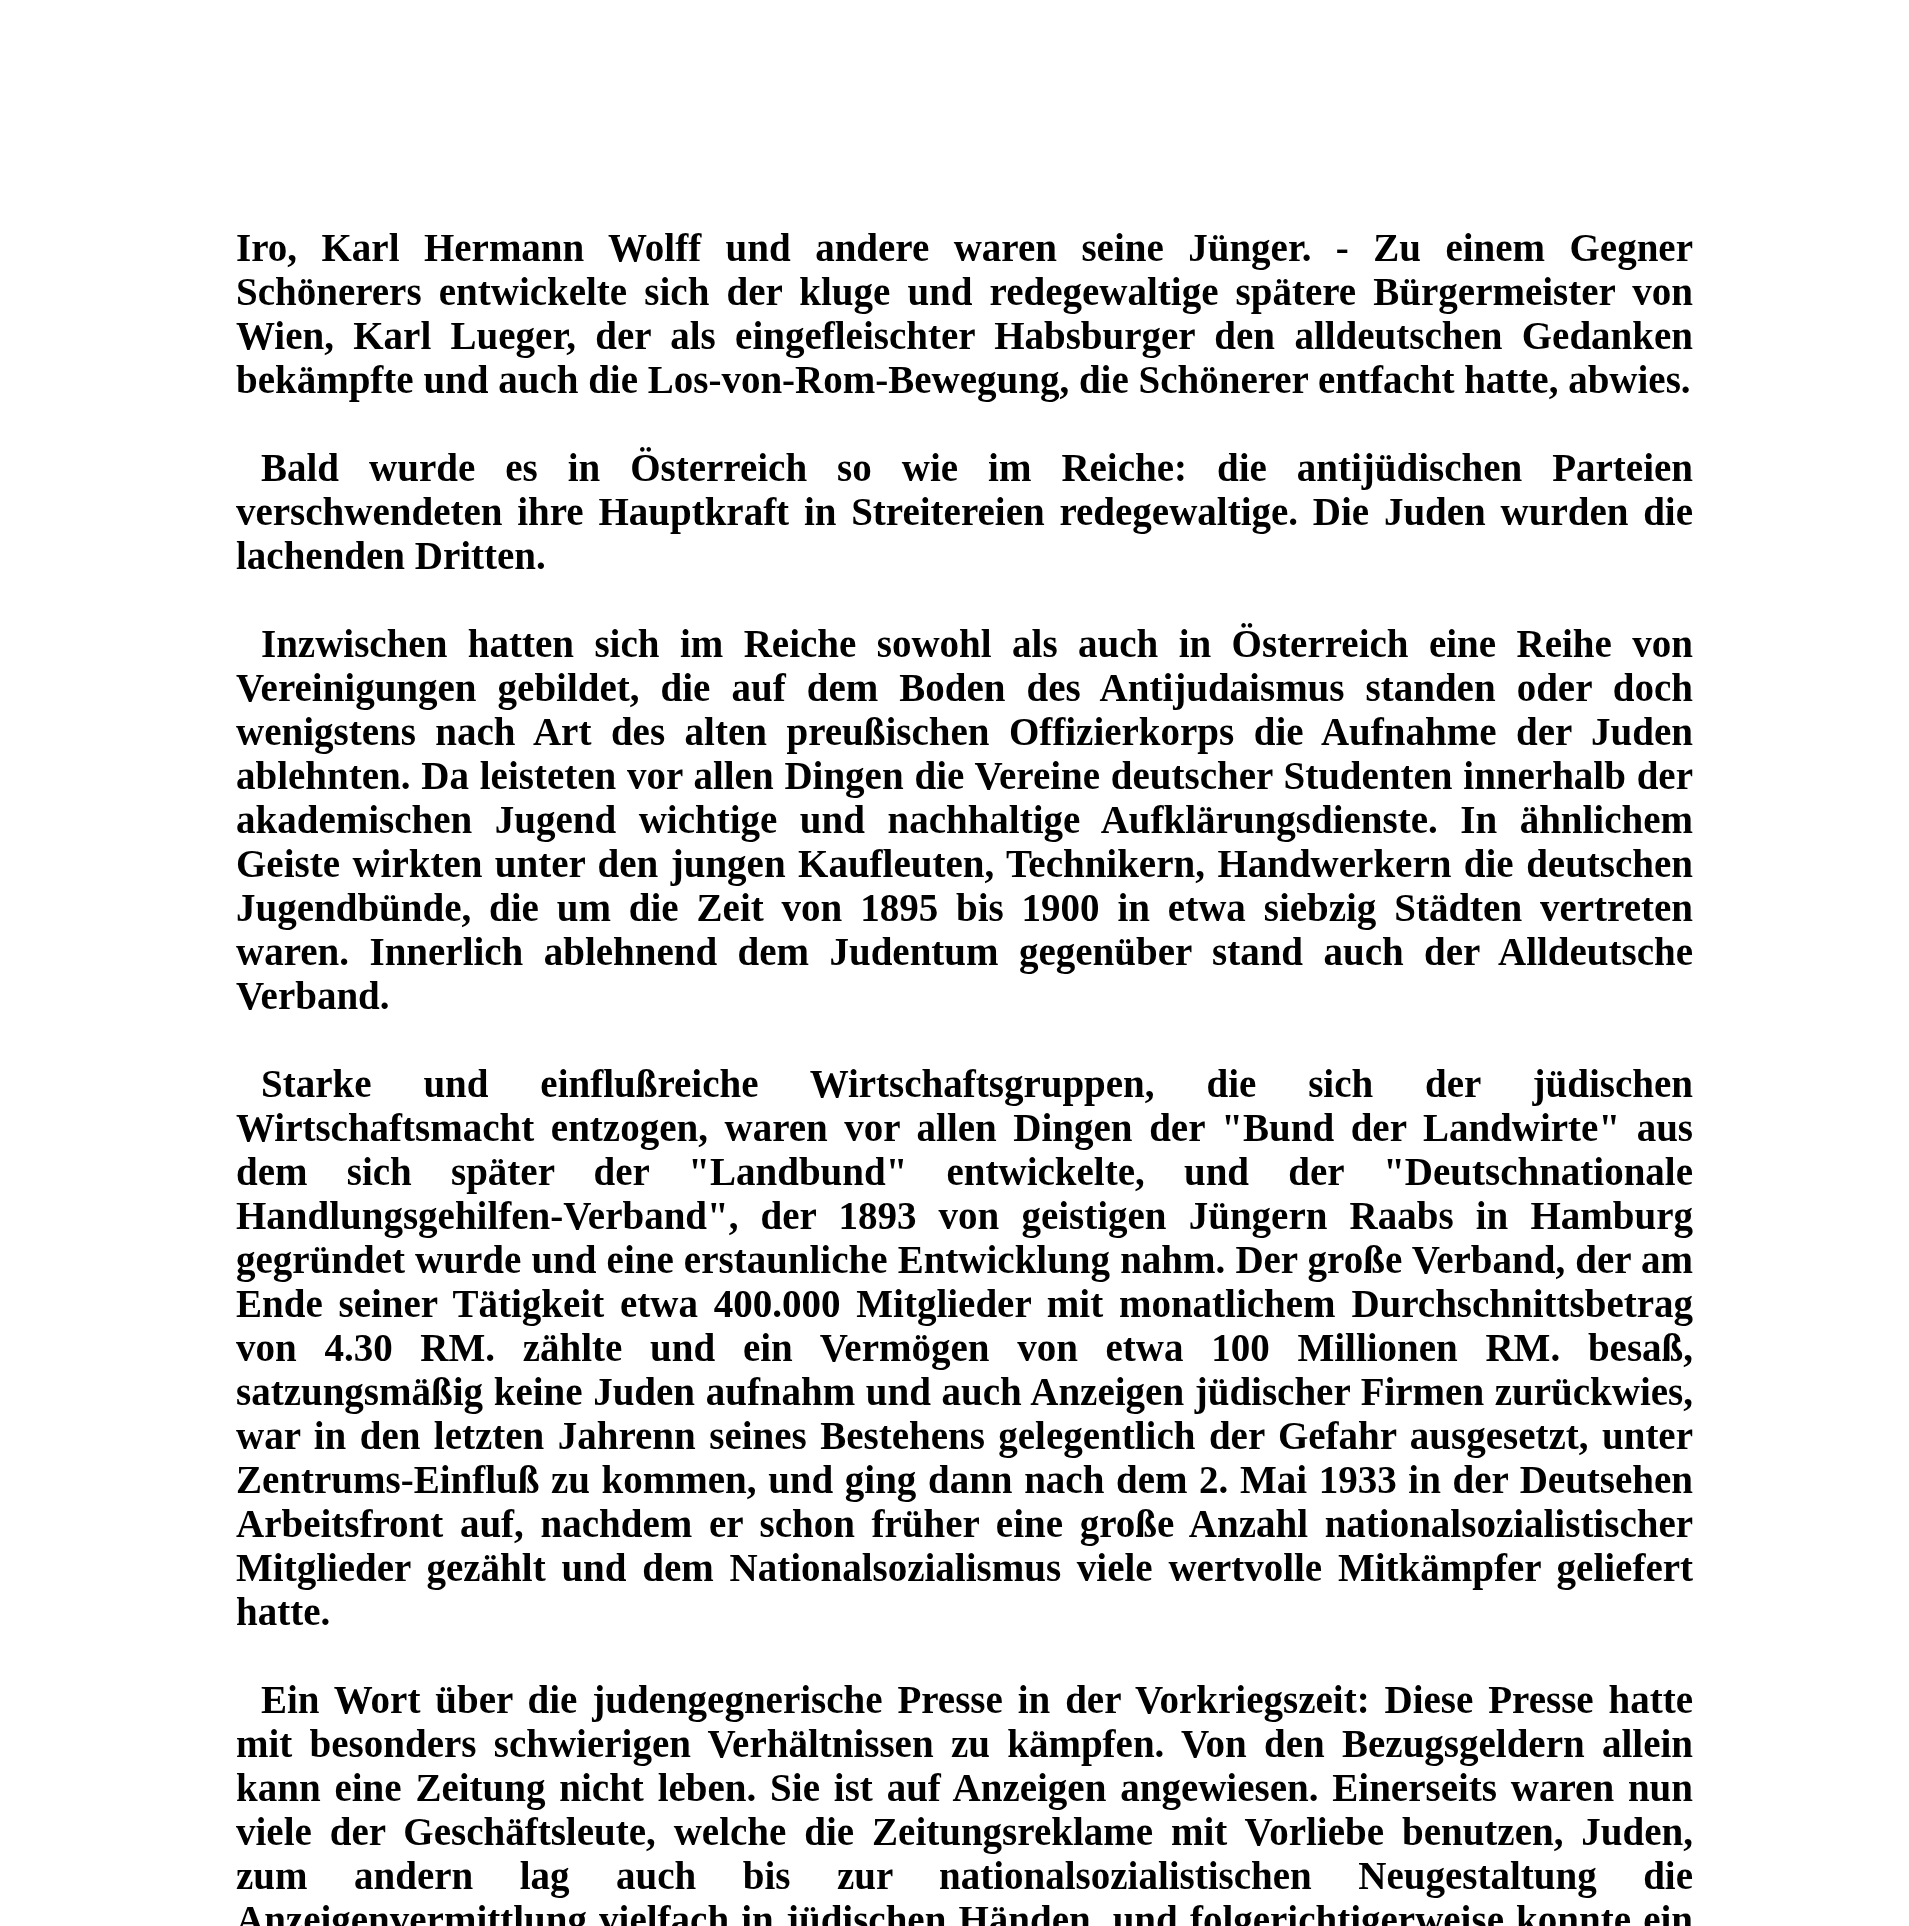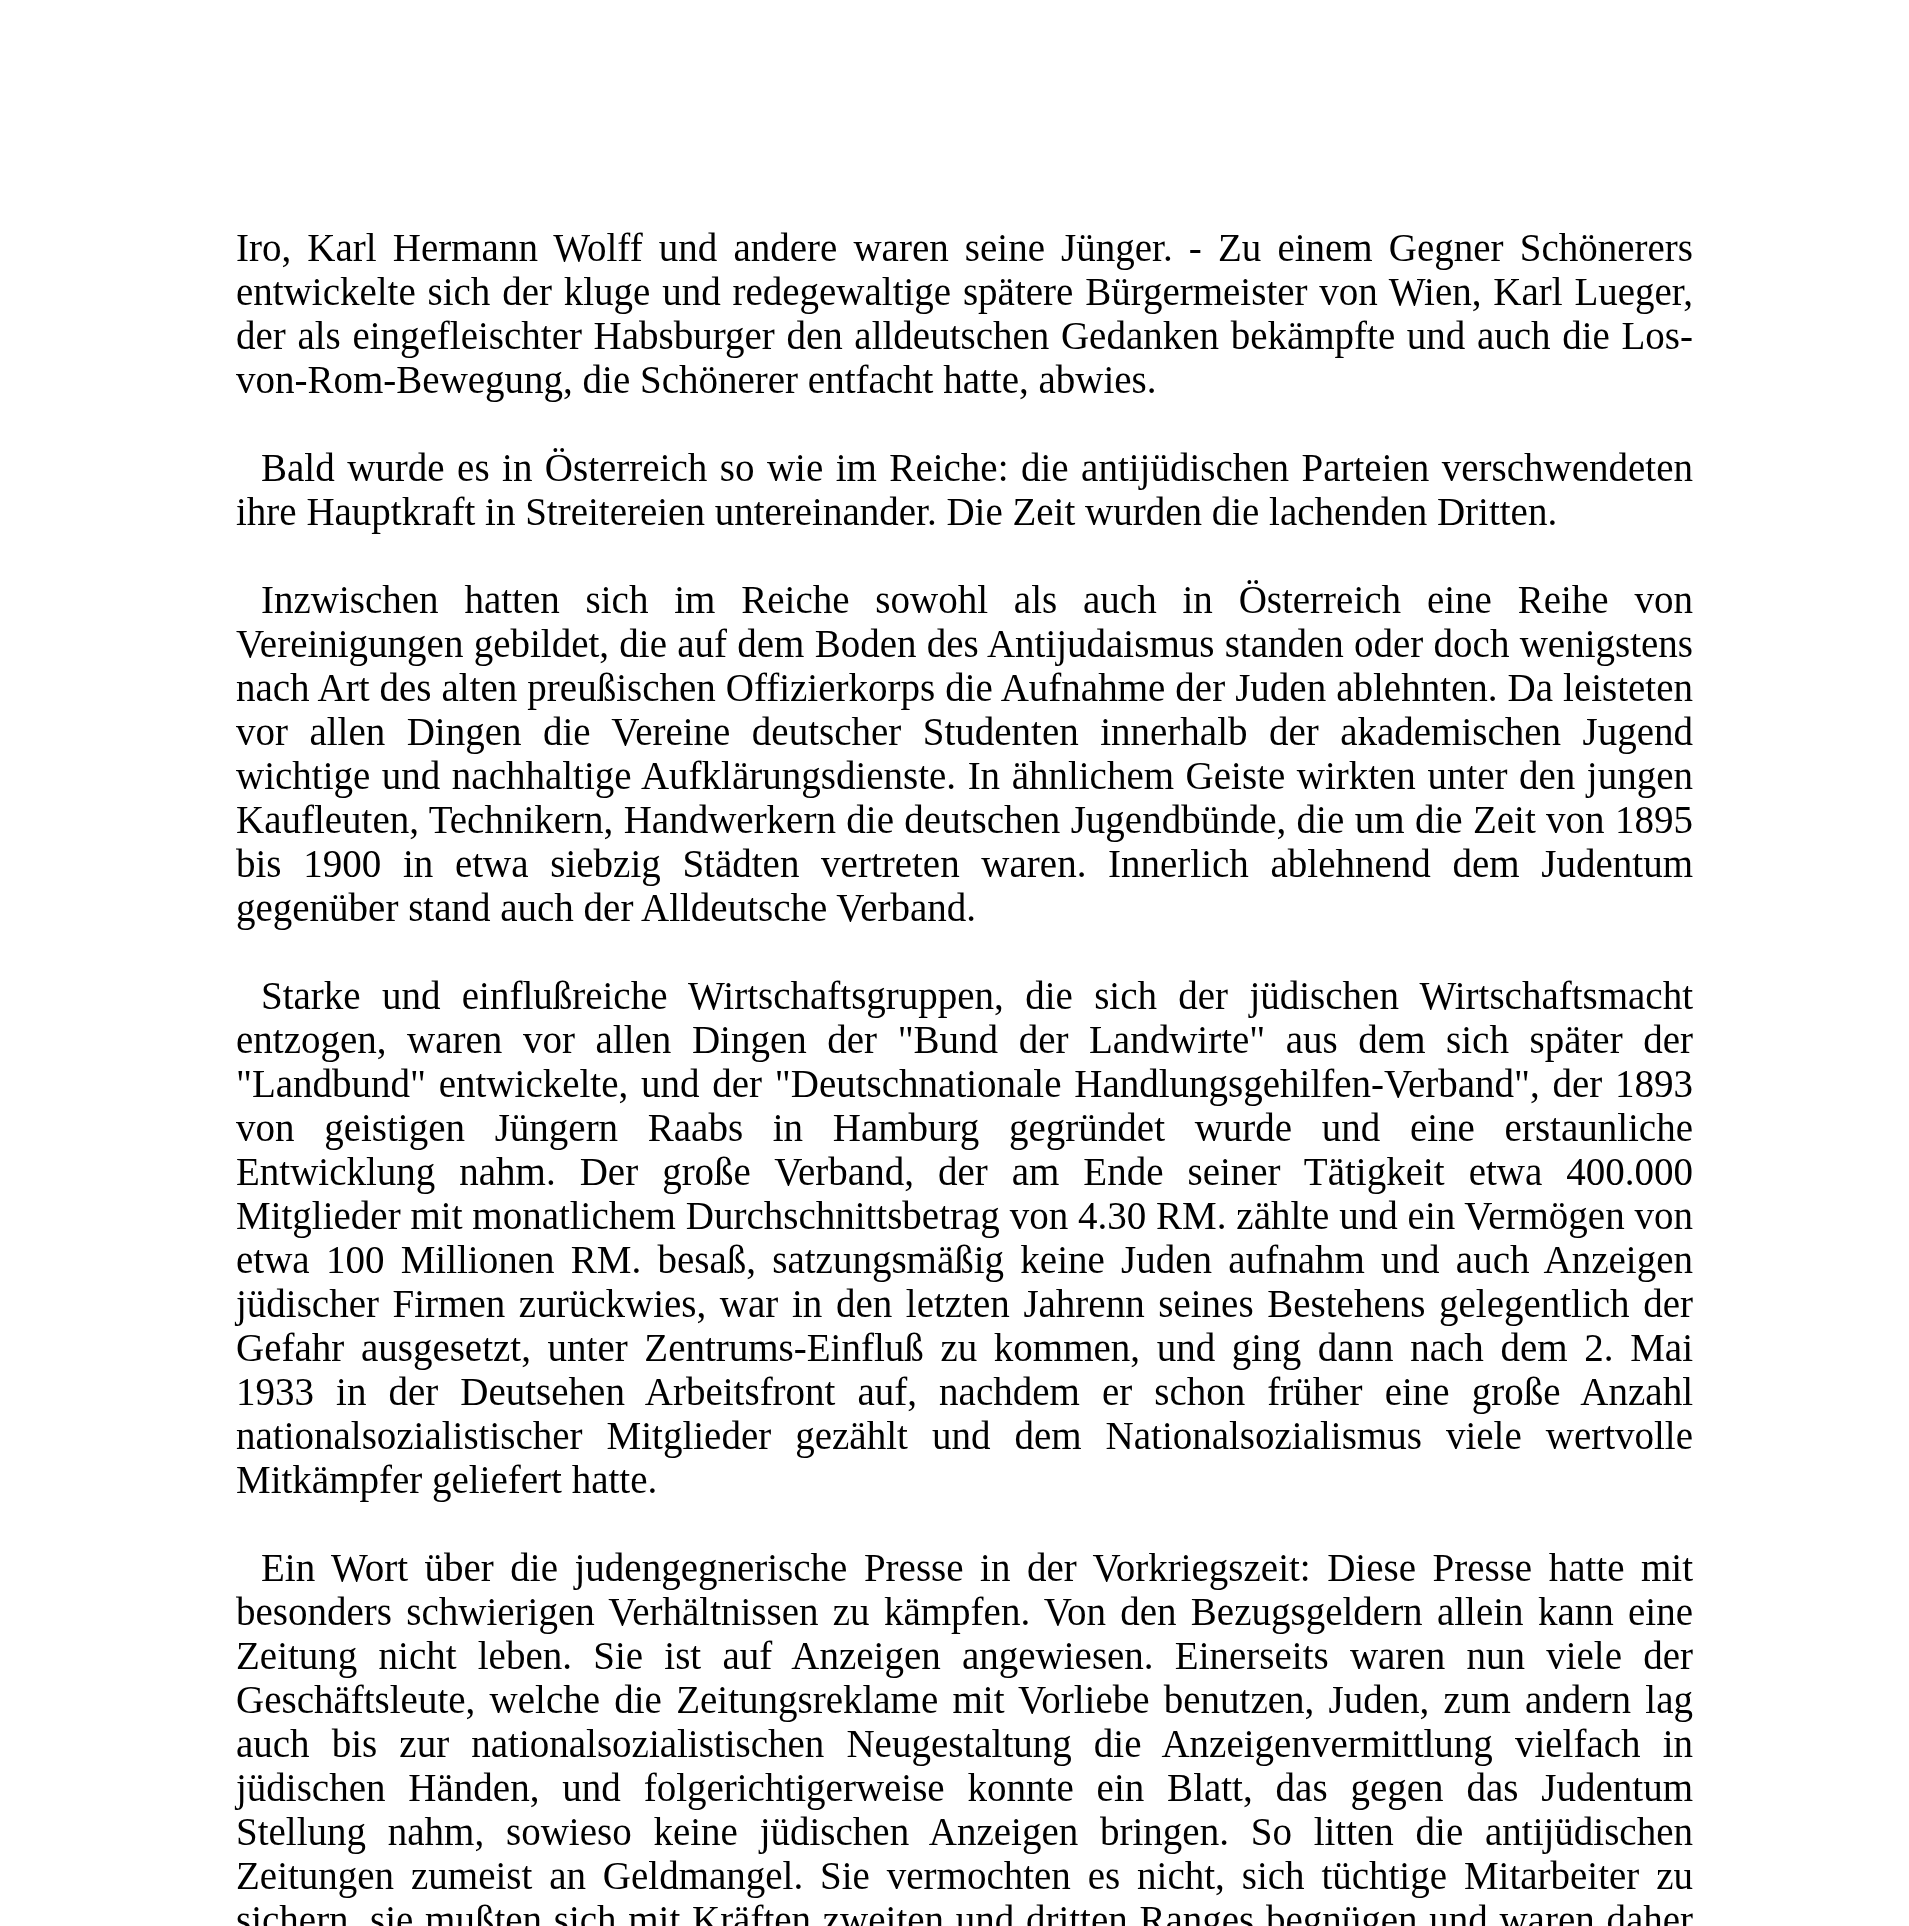--- a/index.html
+++ b/index.html
@@ -25,34 +25,35 @@
     left: 236px;
     top: 226px;
     width: 1457px;
     font-size: 39px;
     line-height: 44px;
     text-align: justify;
   }
   .para {
     margin: 0 0 44px 0;
     text-indent: 25px;
+    font-weight: bold;
   }
   .para.first {
     text-indent: 0;
   }
 </style>
 </head>
 <body>
 
 <div class="page">
 
   <main class="body-text">
     <p class="para first">Iro, Karl Hermann Wolff und andere waren seine Jünger. - Zu einem Gegner Schönerers entwickelte sich der kluge und redegewaltige spätere Bürgermeister von Wien, Karl Lueger, der als eingefleischter Habsburger den alldeutschen Gedanken bekämpfte und auch die Los-von-Rom-Bewegung, die Schönerer entfacht hatte, abwies.</p>
 
-    <p class="para">Bald wurde es in Österreich so wie im Reiche: die antijüdischen Parteien verschwendeten ihre Hauptkraft in Streitereien untereinander. Die Zeit wurden die lachenden Dritten.</p>
+    <p class="para">Bald wurde es in Österreich so wie im Reiche: die antijüdischen Parteien verschwendeten ihre Hauptkraft in Streitereien redegewaltige. Die Juden wurden die lachenden Dritten.</p>
 
     <p class="para">Inzwischen hatten sich im Reiche sowohl als auch in Österreich eine Reihe von Vereinigungen gebildet, die auf dem Boden des Antijudaismus standen oder doch wenigstens nach Art des alten preußischen Offizierkorps die Aufnahme der Juden ablehnten. Da leisteten vor allen Dingen die Vereine deutscher Studenten innerhalb der akademischen Jugend wichtige und nachhaltige Aufklärungsdienste. In ähnlichem Geiste wirkten unter den jungen Kaufleuten, Technikern, Handwerkern die deutschen Jugendbünde, die um die Zeit von 1895 bis 1900 in etwa siebzig Städten vertreten waren. Innerlich ablehnend dem Judentum gegenüber stand auch der Alldeutsche Verband.</p>
 
     <p class="para">Starke und einflußreiche Wirtschaftsgruppen, die sich der jüdischen Wirtschaftsmacht entzogen, waren vor allen Dingen der "Bund der Landwirte" aus dem sich später der "Landbund" entwickelte, und der "Deutschnationale Handlungsgehilfen-Verband", der 1893 von geistigen Jüngern Raabs in Hamburg gegründet wurde und eine erstaunliche Entwicklung nahm. Der große Verband, der am Ende seiner Tätigkeit etwa 400.000 Mitglieder mit monatlichem Durchschnittsbetrag von 4.30 RM. zählte und ein Vermögen von etwa 100 Millionen RM. besaß, satzungsmäßig keine Juden aufnahm und auch Anzeigen jüdischer Firmen zurückwies, war in den letzten Jahrenn seines Bestehens gelegentlich der Gefahr ausgesetzt, unter Zentrums-Einfluß zu kommen, und ging dann nach dem 2. Mai 1933 in der Deutsehen Arbeitsfront auf, nachdem er schon früher eine große Anzahl nationalsozialistischer Mitglieder gezählt und dem Nationalsozialismus viele wertvolle Mitkämpfer geliefert hatte.</p>
 
     <p class="para">Ein Wort über die judengegnerische Presse in der Vorkriegszeit: Diese Presse hatte mit besonders schwierigen Verhältnissen zu kämpfen. Von den Bezugsgeldern allein kann eine Zeitung nicht leben. Sie ist auf Anzeigen angewiesen. Einerseits waren nun viele der Geschäftsleute, welche die Zeitungsreklame mit Vorliebe benutzen, Juden, zum andern lag auch bis zur nationalsozialistischen Neugestaltung die Anzeigenvermittlung vielfach in jüdischen Händen, und folgerichtigerweise konnte ein Blatt, das gegen das Judentum Stellung nahm, sowieso keine jüdischen Anzeigen bringen. So litten die antijüdischen Zeitungen zumeist an Geldmangel. Sie vermochten es nicht, sich tüchtige Mitarbeiter zu sichern, sie mußten sich mit Kräften zweiten und dritten Ranges begnügen und waren daher den reichen Judenzeitungen nicht gewachsen. Viele Blätter gingen nach kurzer Blütezeit wieder ein. Selbst Dr. Boeckel konnte seinen "Reichsherold", der der Judenherrschaft in Hessen tatsächlich ein Ende gemacht hatte, nicht aufrechterhalten. So gingen die meisten antijüdischen Zeitungen und Zeitschriften nach kurzer Zeit wieder ein. Nur Theodor Fritsch in Leipzig hielt seine "Deutschsozialen Blätter" und, nachdem er diese an Liebermann von Sonnenberg abgegeben hatte, die Monatsschrift "Hammer" durch. - Nach seinem Ableben wurde die Zeitschrift weiter fortgesetzt; sie führte ihren Karnpf gegen das Judentum im Sinne des Altmeisters, der sie gegründet hat, bis zum Frühjahr 1940 fort.</p>
 
   </main>
 
 </div>

